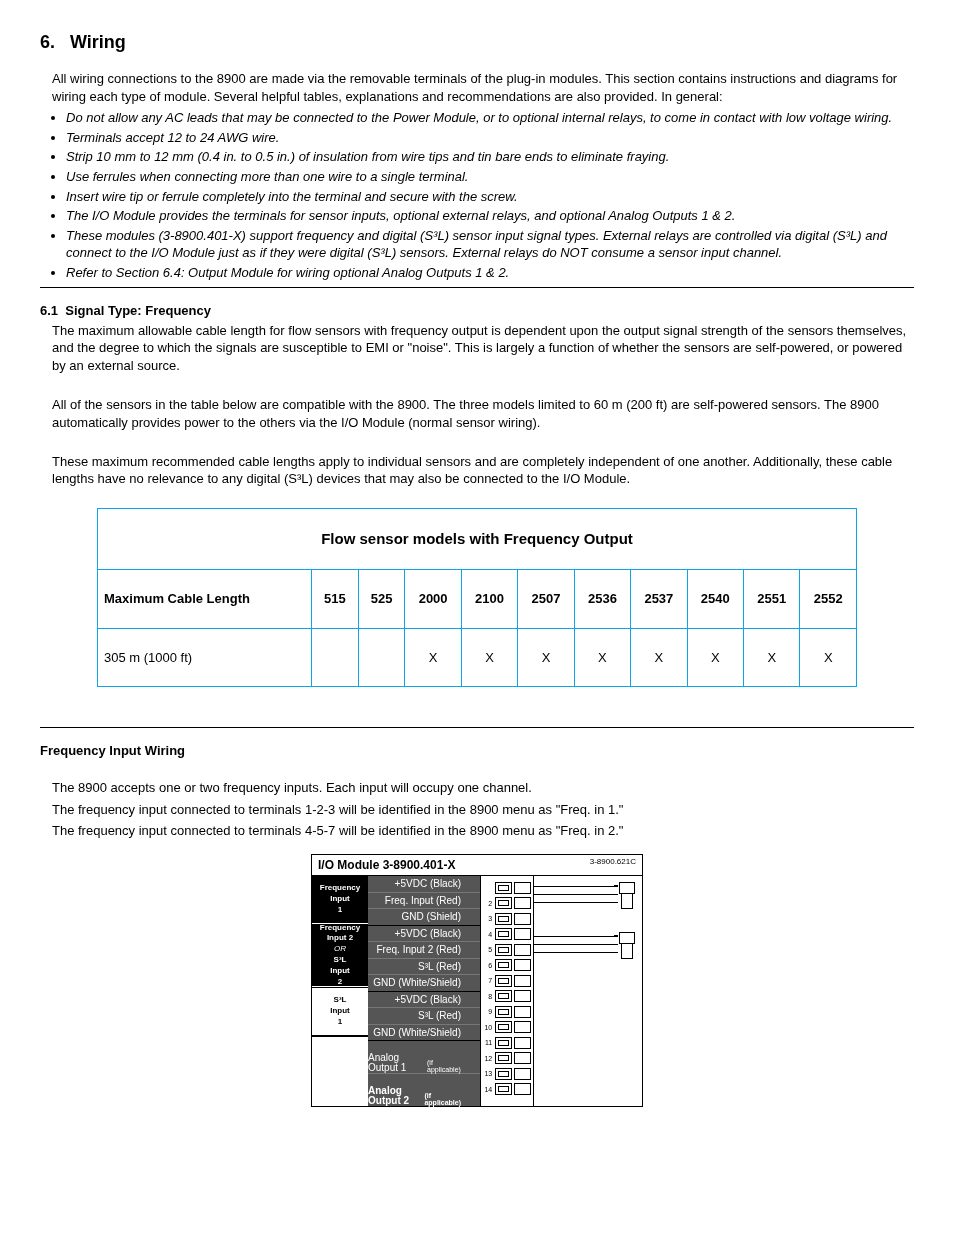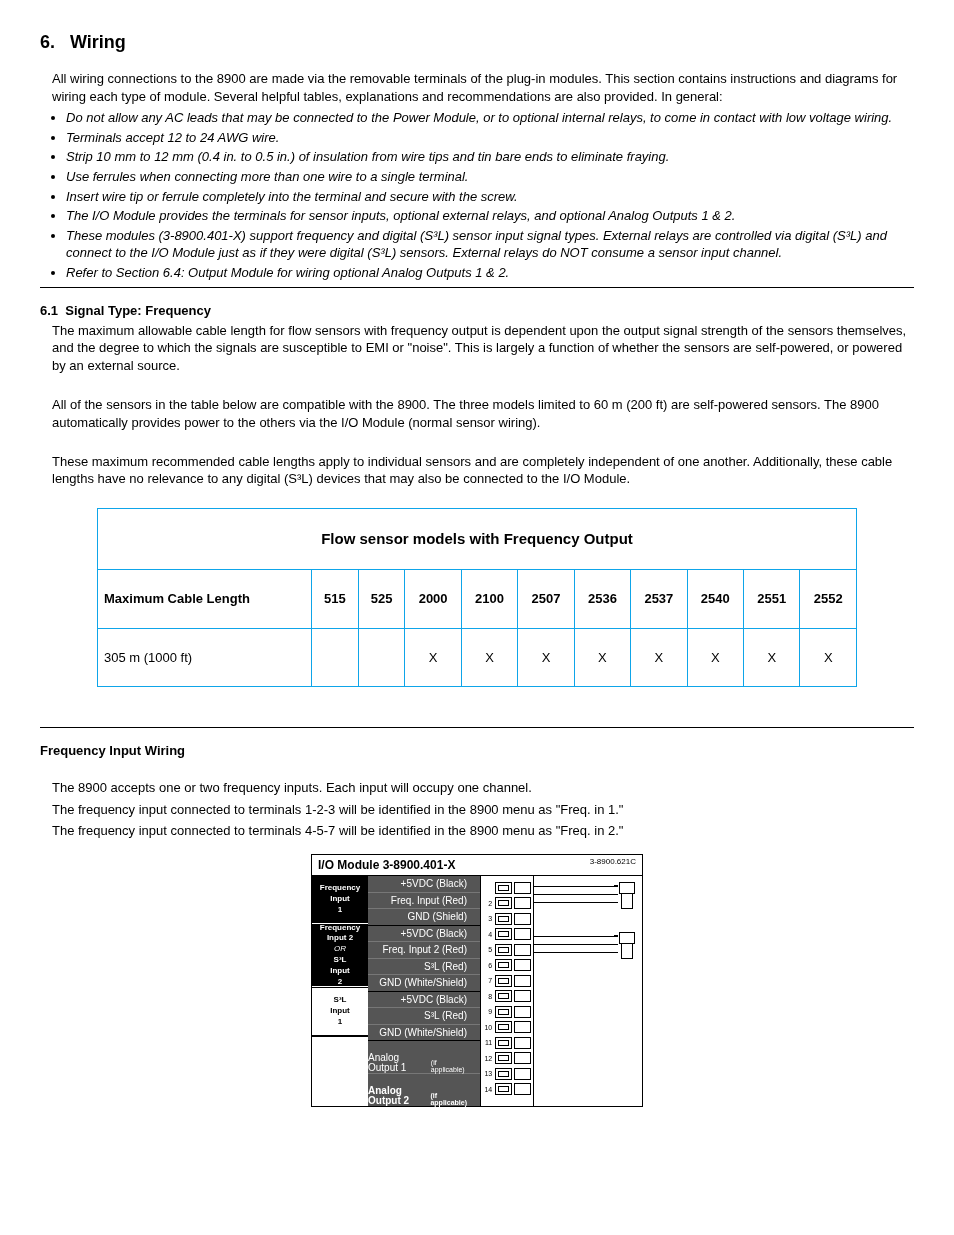--- a/index.html
+++ b/index.html
@@ -40,21 +40,21 @@
   
   .diagram-wrap { width: 330px; margin: 14px auto 0 auto; border: 1px solid #000; }
   .diagram-title { display:flex; justify-content: space-between; padding: 2px 6px; border-bottom:1px solid #000;}
   .diagram-title b { font-size: 12px; }
   .diagram-title span.code { font-size: 8px; }
   .diagram-body { display:flex; }
   .labels-col { width: 56px; display:flex; flex-direction:column; }
   .labels-col .blk { background:#000; color:#fff; font-size:8px; font-weight:bold; text-align:center; display:flex; flex-direction:column; justify-content:center; border-bottom:1px solid #fff;}
   .labels-col .wht { background:#fff; color:#000; font-size:8px; font-weight:bold; text-align:center; display:flex; flex-direction:column; justify-content:center; border-top:1px solid #000; border-bottom:1px solid #000;}
   .sig-col { width: 112px; background:#555; color:#fff; font-size:10px; }
-  .sig-col .row { height:15.5px; border-bottom:1px solid #777; display:flex; align-items:center; justify-content:flex-end; padding-right:13px; }
+  .sig-col .row { height:15.5px; border-bottom:1px solid #777; display:flex; align-items:center; justify-content:flex-end; padding-right:19px; }
   .sig-col .sep { border-bottom:1px solid #000; }
   .sig-col .ao { flex-direction:row; align-items:flex-end; justify-content:center; height:32px; line-height:1;}
   .sig-col .ao span.sub { font-size:7px; }
   .term-col { width: 52px; border-left:1px solid #000; border-right:1px solid #000; padding:4px 0; position:relative;}
   .term-row { display:flex; align-items:center; height:15.5px; }
   .term-row .num { width:12px; text-align:right; font-size:7px; padding-right:3px;}
   .term-row .box { width:16px; height:10px; border:1px solid #000; margin-right:2px;}
   .term-row .box.screw { position:relative;}
   .term-row .box.screw::after{content:"";position:absolute;top:2px;left:2px;right:2px;bottom:2px;border:1px solid #000;}
   .ext-col { width: 108px; position:relative; }

